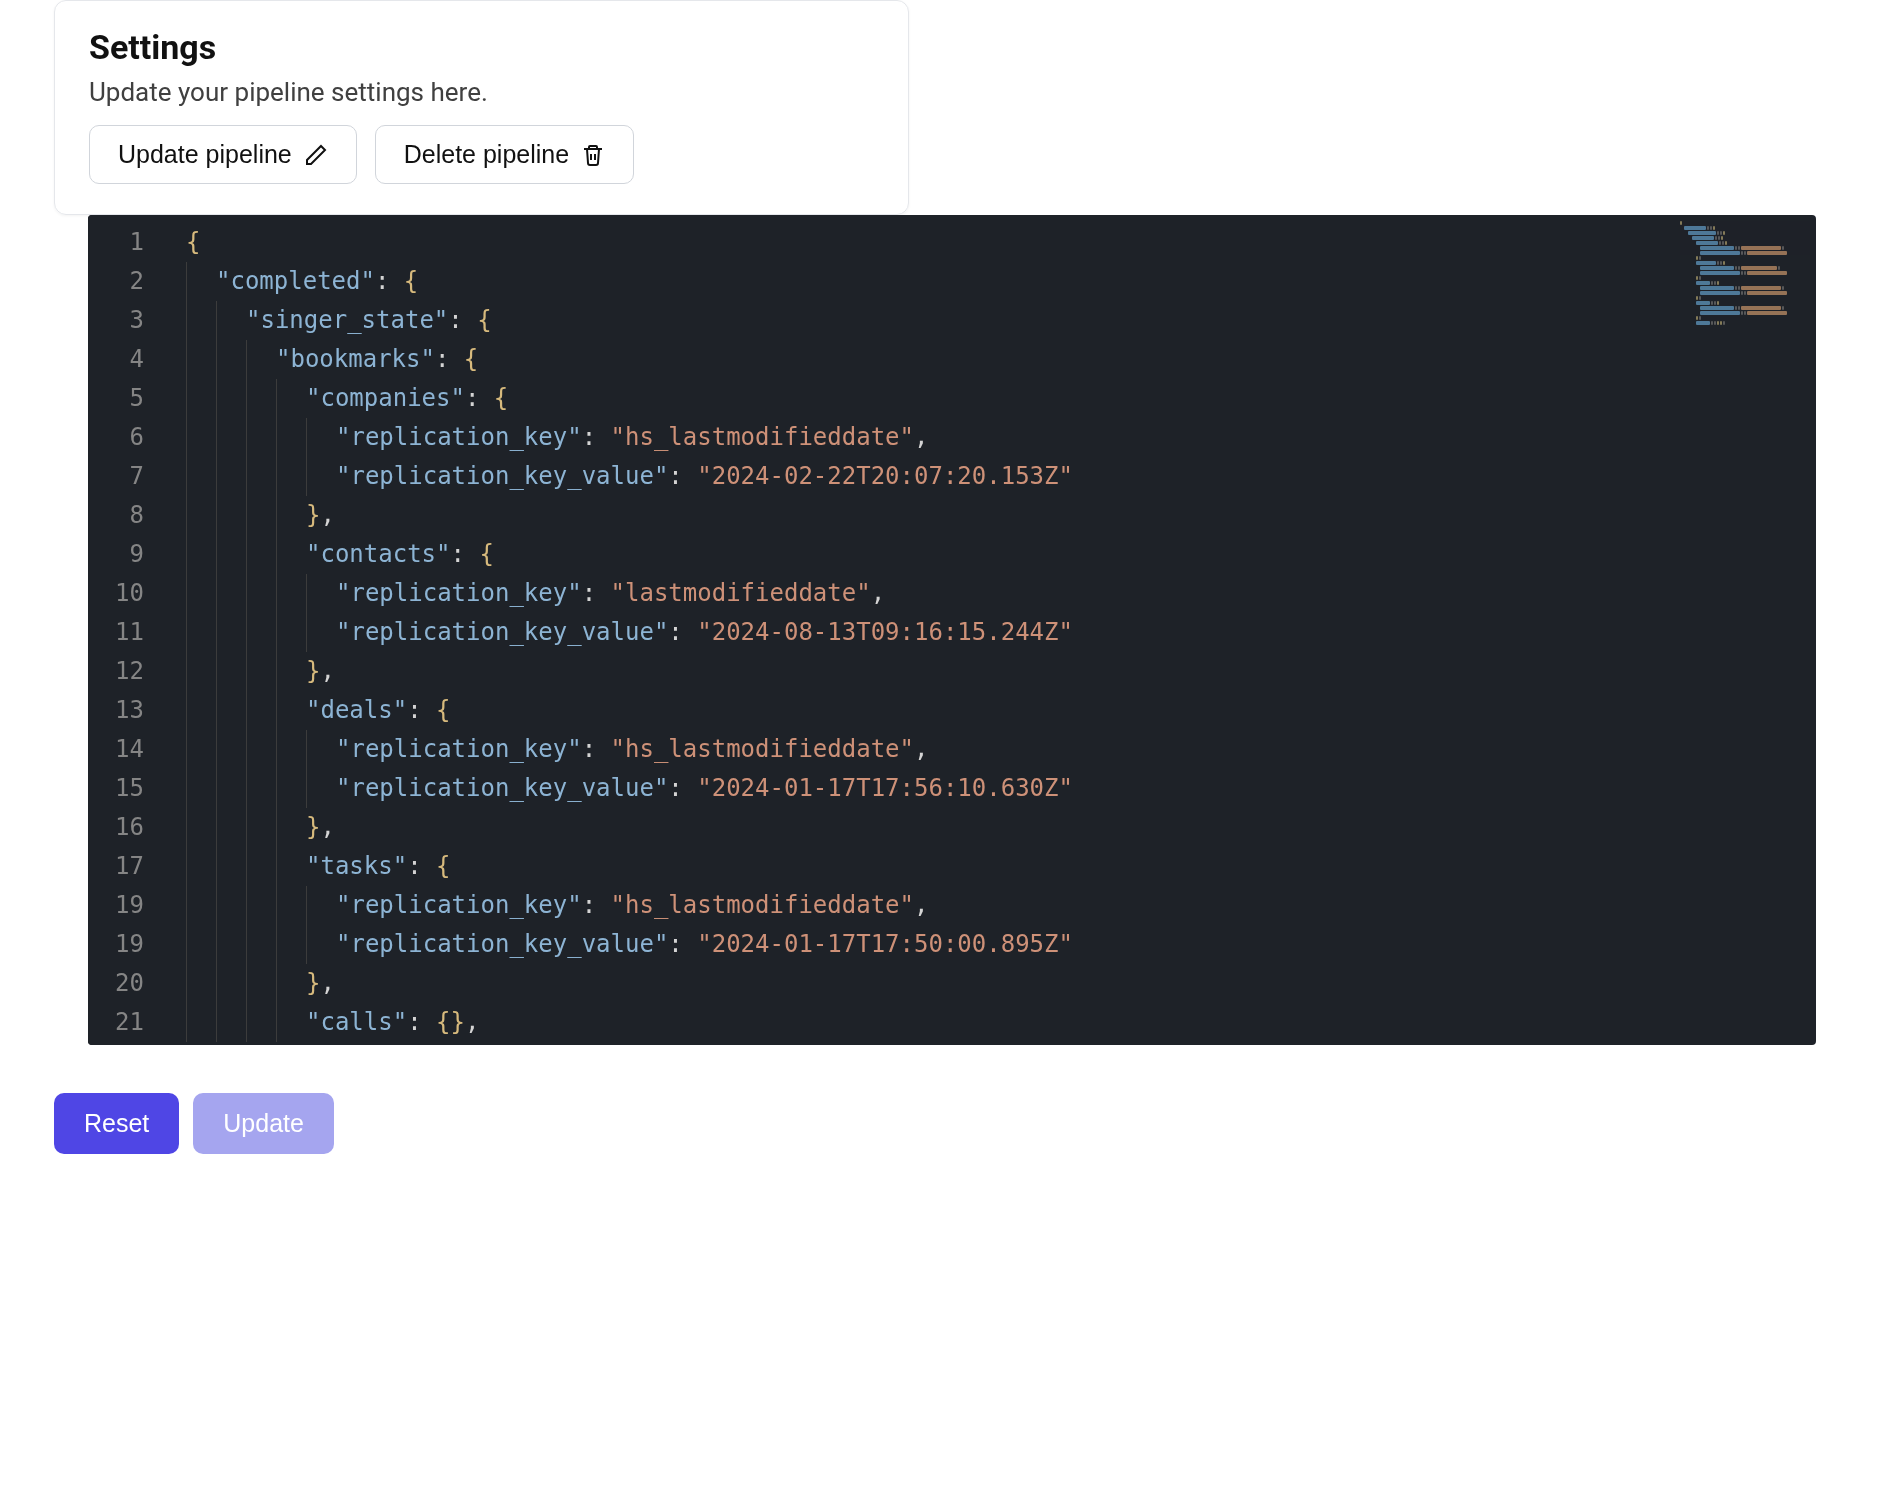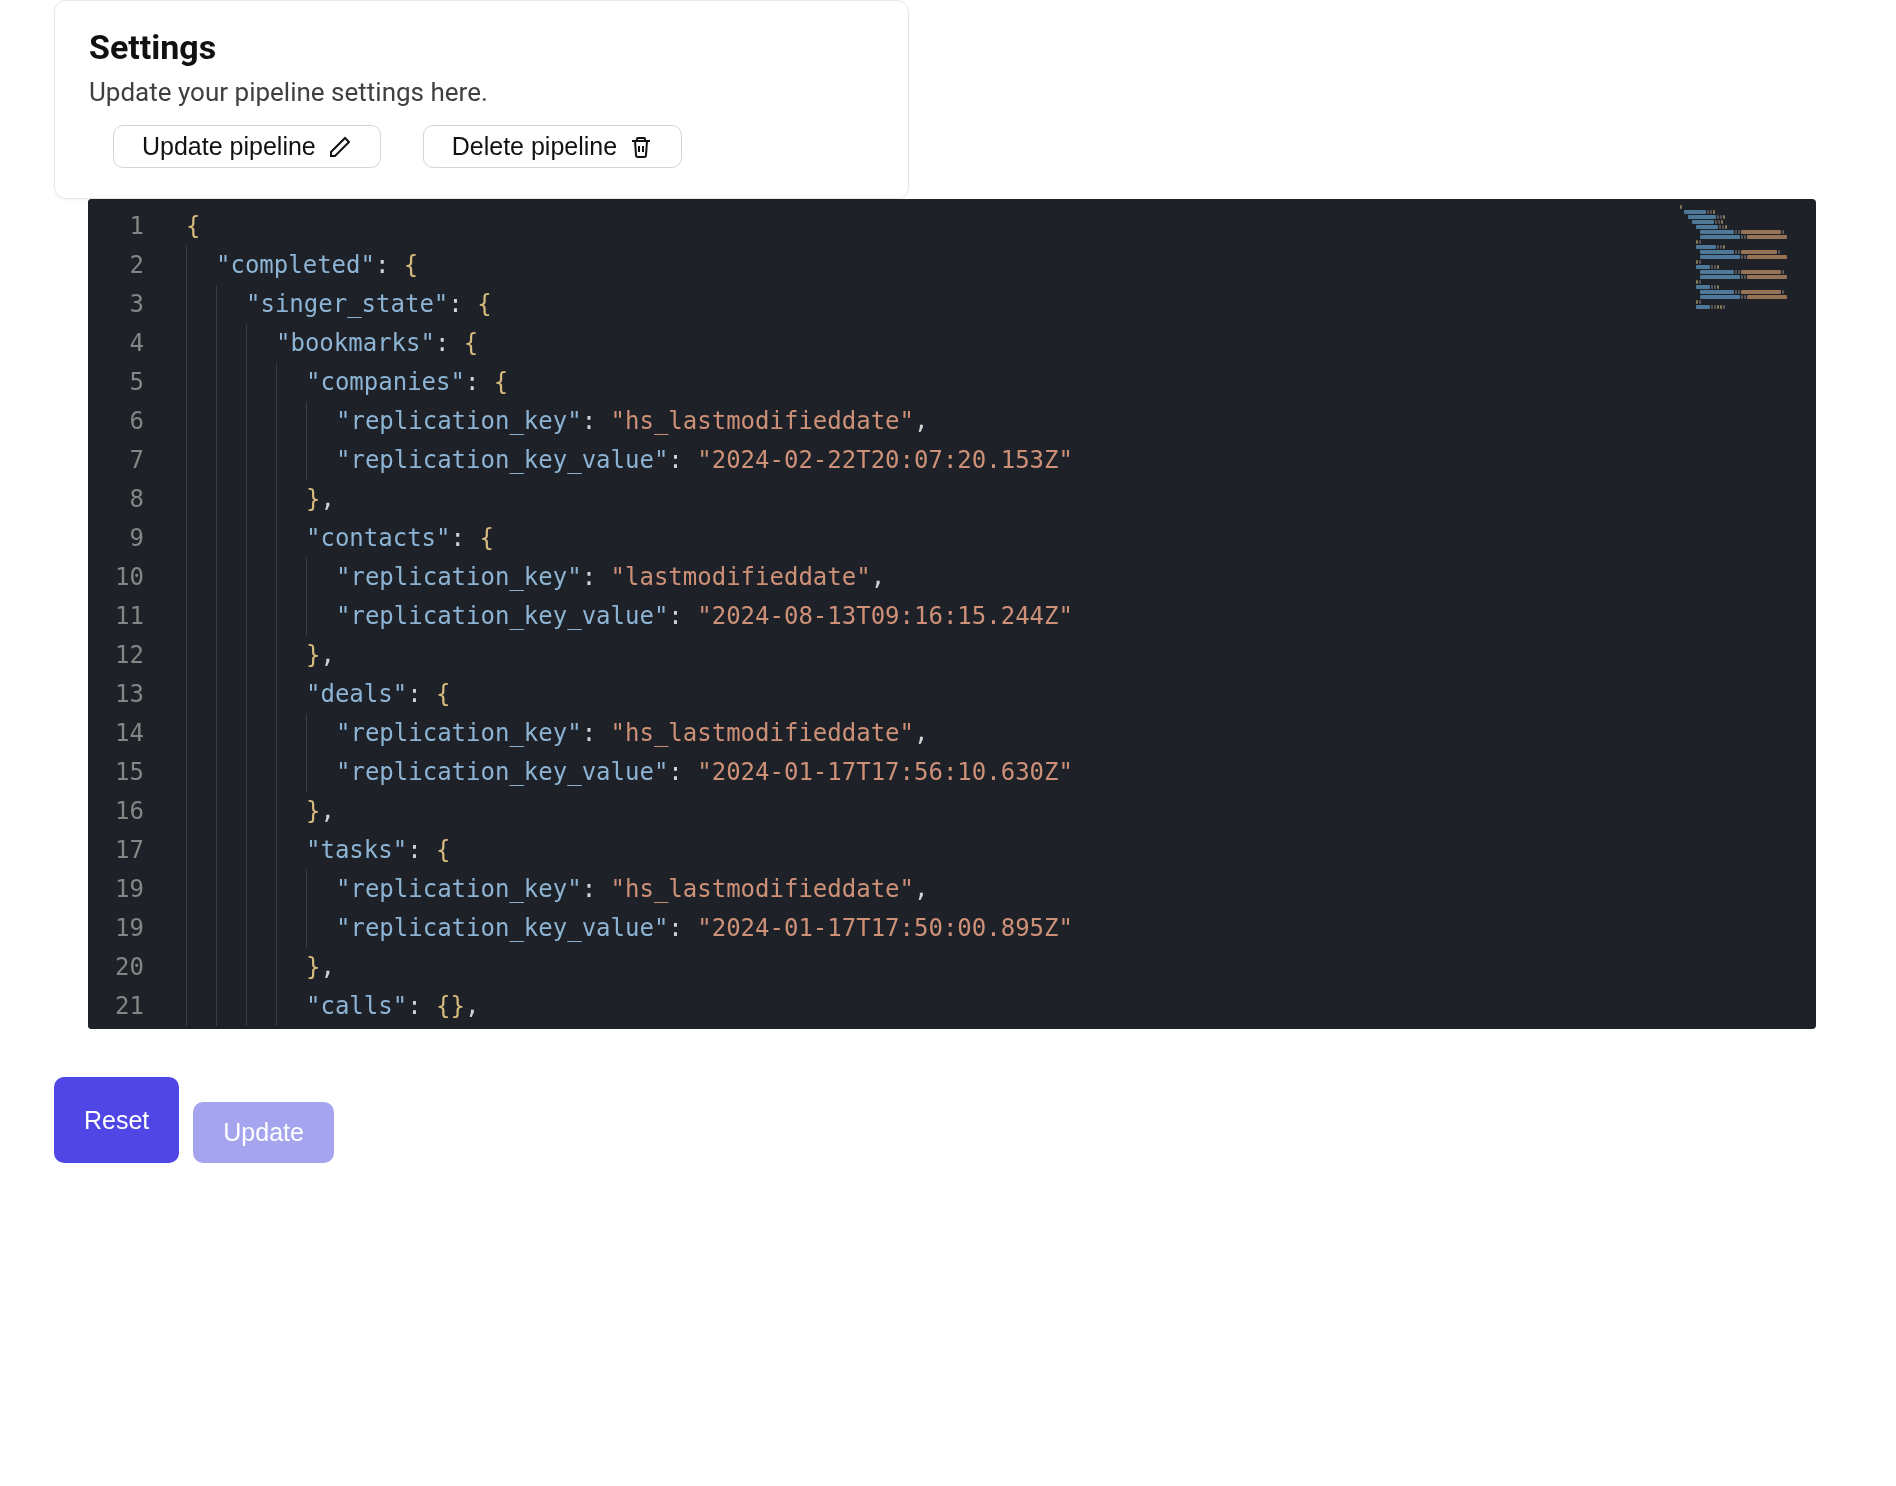--- a/index.html
+++ b/index.html
@@ -45,25 +45,24 @@
       display: flex;
       gap: 18px;
     }
     .btn-outline {
       display: inline-flex;
       align-items: center;
       gap: 12px;
       border: 1px solid #d1d5db;
       border-radius: 10px;
       background: #fff;
-      padding: 6px 28px;
+      padding: 14px 28px;
       font-size: 25px;
       color: #111;
       cursor: pointer;
-      margin-left: 24px;
     }
     .btn-outline svg {
       width: 24px;
       height: 24px;
       stroke: #111;
       fill: none;
       stroke-width: 2;
     }
     .section-header {
       display: flex;
@@ -172,21 +171,20 @@
       padding: 16px 30px;
       font-size: 25px;
       color: #fff;
       cursor: pointer;
     }
     .btn-reset {
       background: #4f46e5;
     }
     .btn-update {
       background: #a5a5ef;
-      margin-top: 25px;
     }
   </style>
 </head>
 <body>
 
 <div class="container">
 
   <div class="settings-card">
     <h1 class="settings-title">Settings</h1>
     <p class="settings-subtitle">Update your pipeline settings here.</p>

